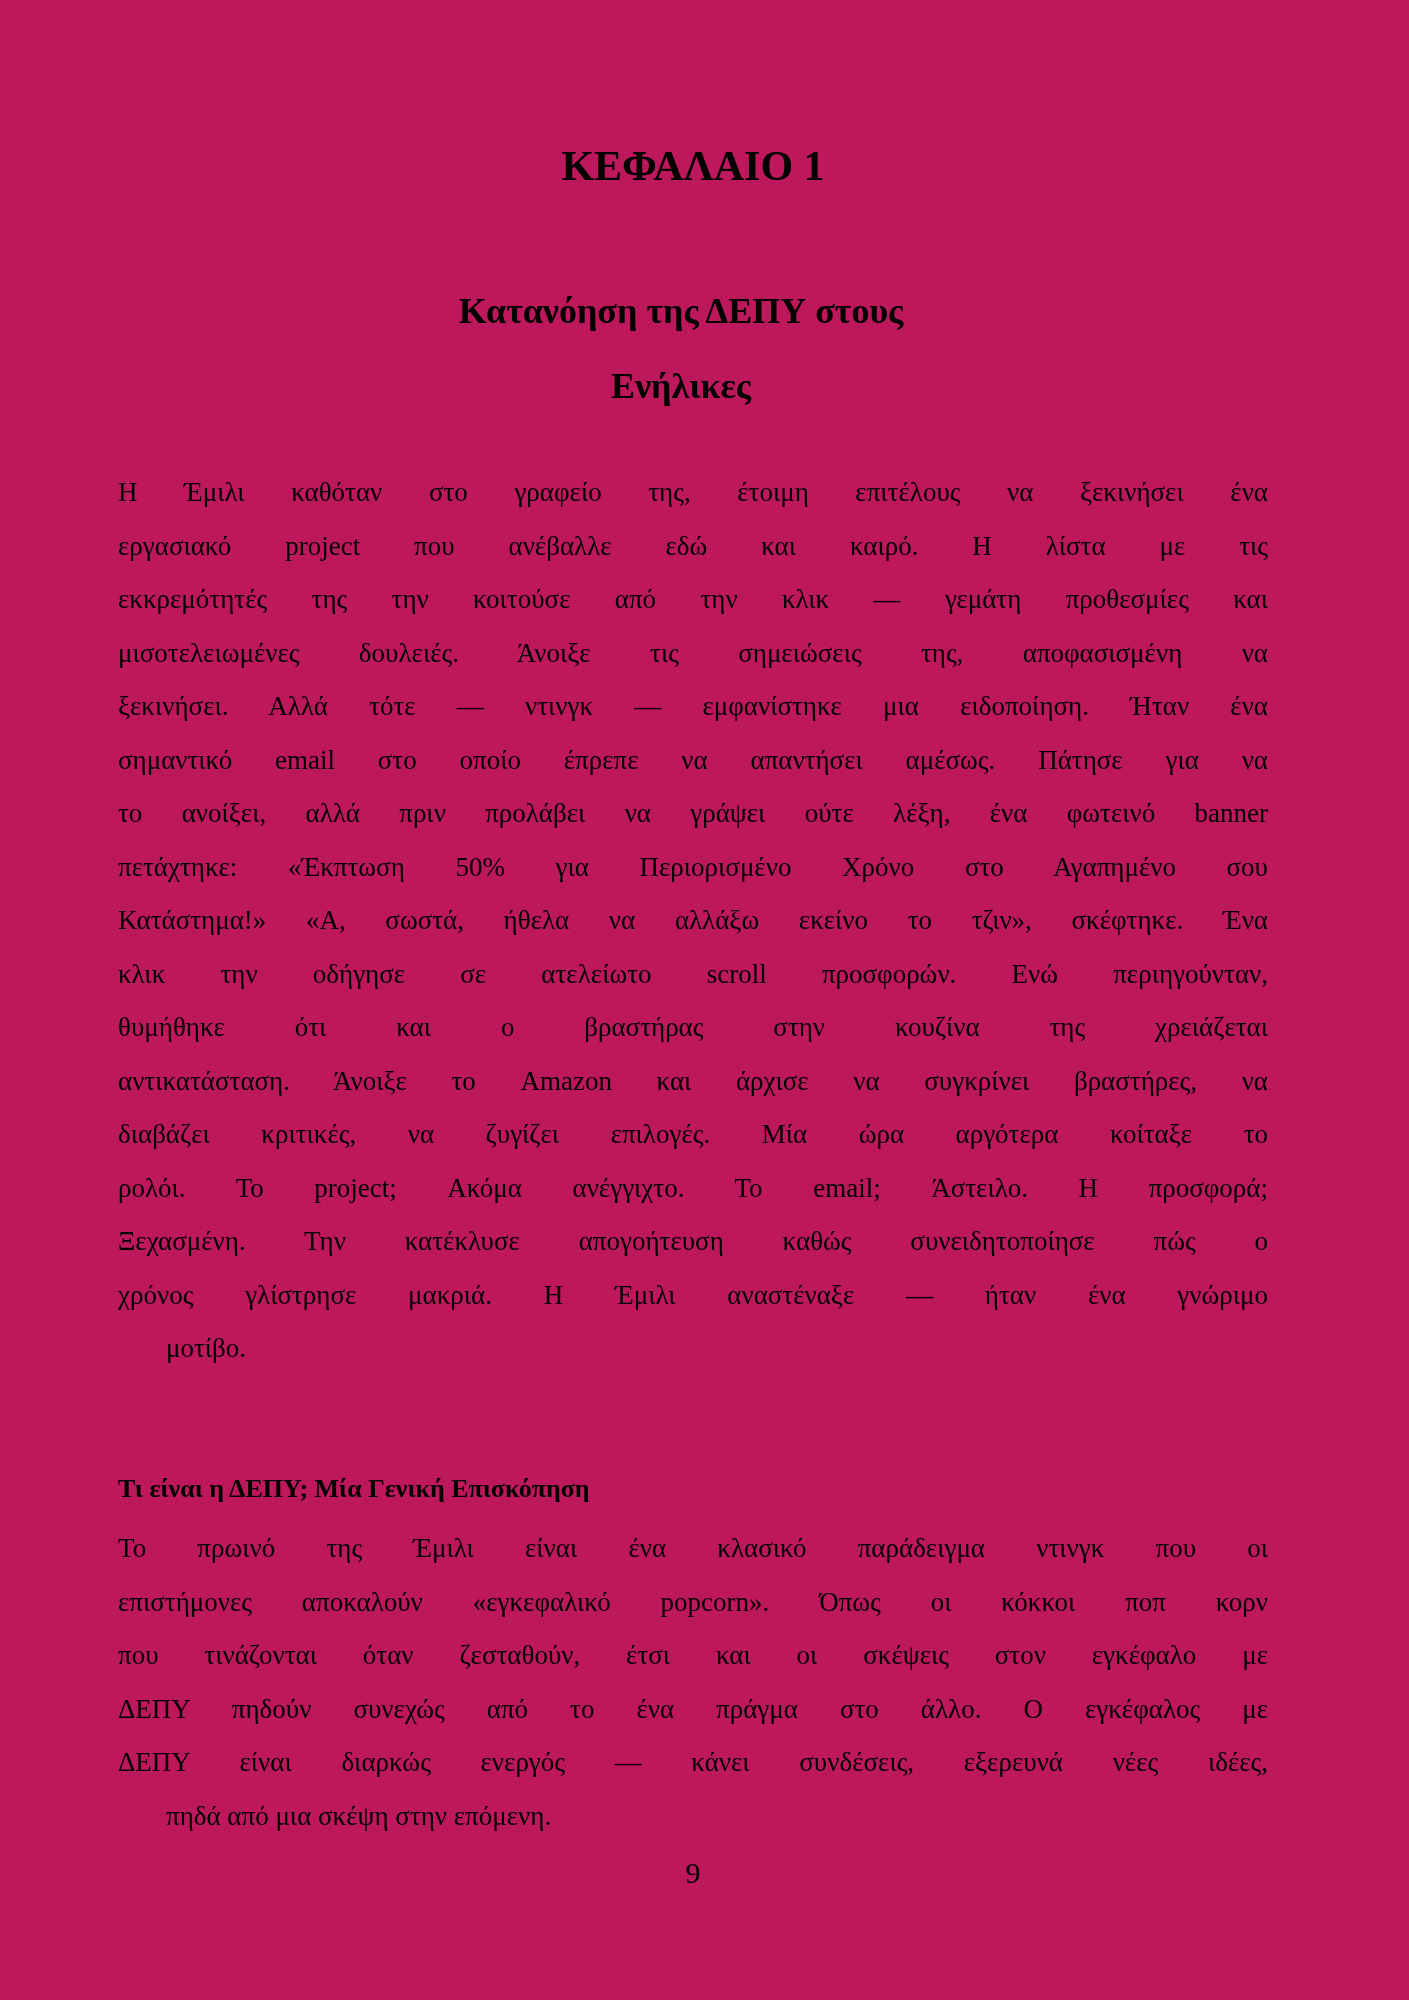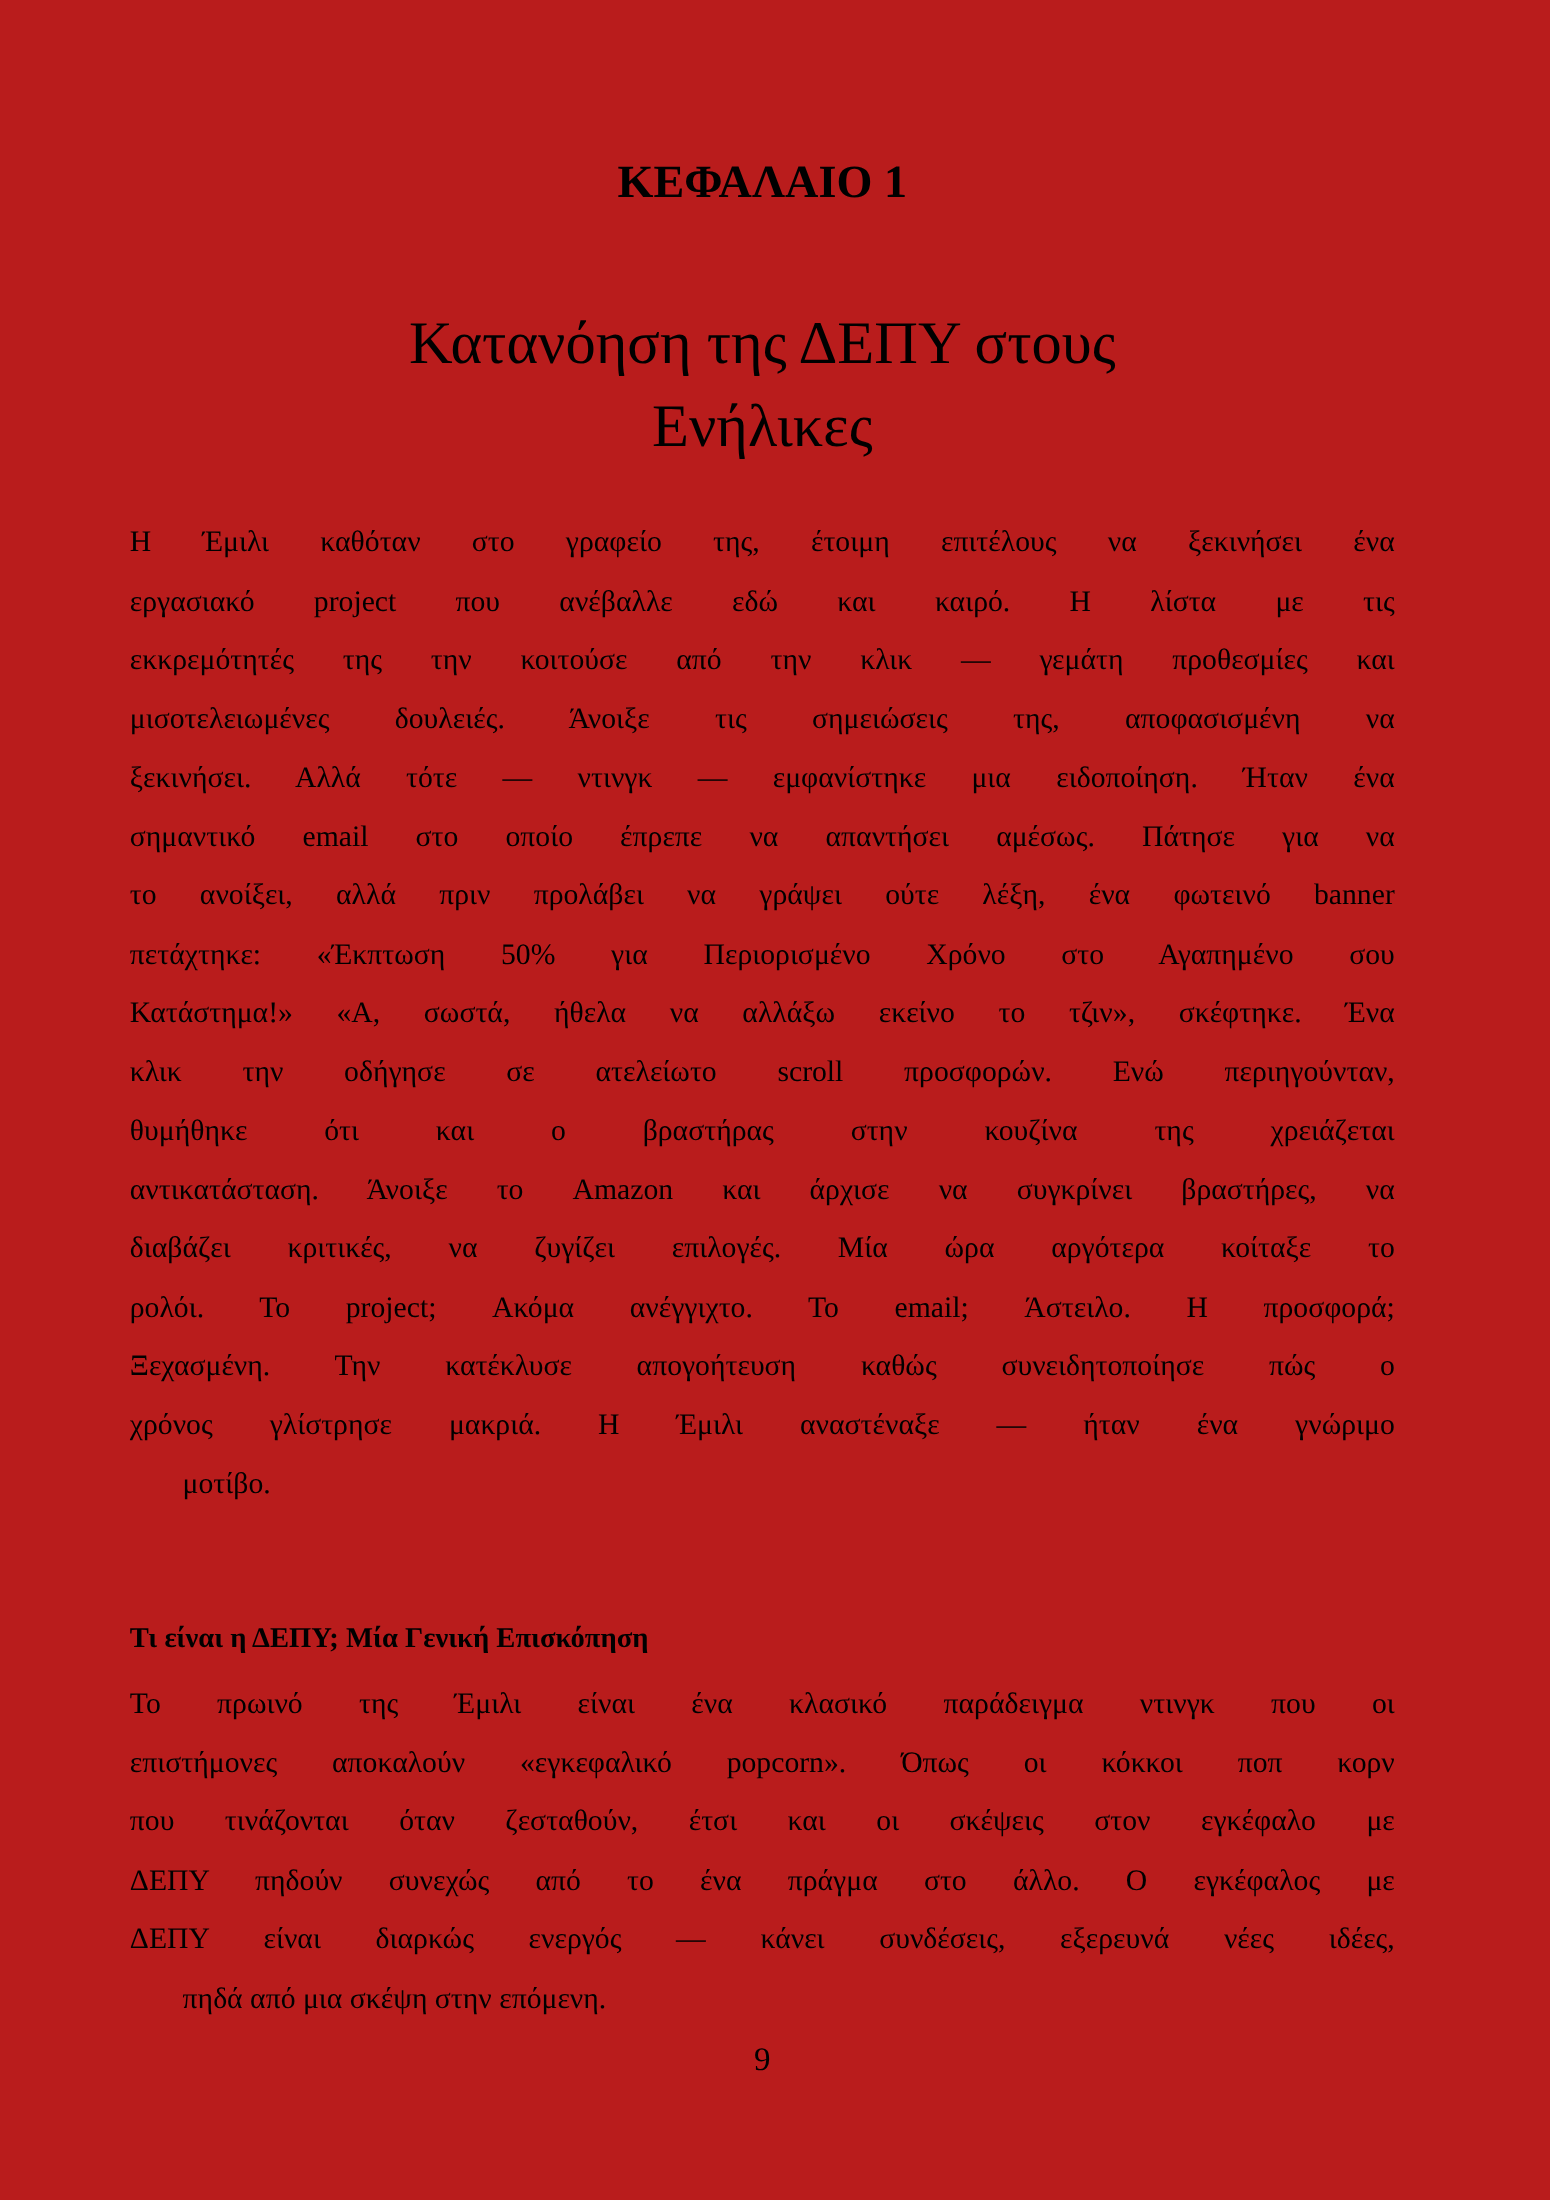--- a/index.html
+++ b/index.html
@@ -4,44 +4,44 @@
 <style>
   html, body {
     margin: 0;
     padding: 0;
     background: #ffffff;
   }
   .page {
     position: relative;
     width: 1409px;
     height: 2000px;
-    background: #b91c1c;
+    background: #be185d;
     color: #000000;
     font-family: "Liberation Serif", "DejaVu Serif", serif;
     overflow: hidden;
   }
   .chapter-heading {
     position: absolute;
     top: 138px;
     left: 118px;
     width: 1150px;
     text-align: center;
     font-size: 42px;
     line-height: 56px;
     font-weight: bold;
   }
   .book-title {
     position: absolute;
     top: 274px;
-    left: 118px;
+    left: 106px;
     width: 1150px;
     text-align: center;
-    font-size: 55px;
+    font-size: 36px;
     line-height: 75px;
-    font-weight: 400;
+    font-weight: 700;
   }
   .para {
     position: absolute;
     left: 118px;
     width: 1150px;
     font-size: 27px;
   }
   .para-opening { top: 466px; }
   .para-section { top: 1522px; }
   .para .line {

